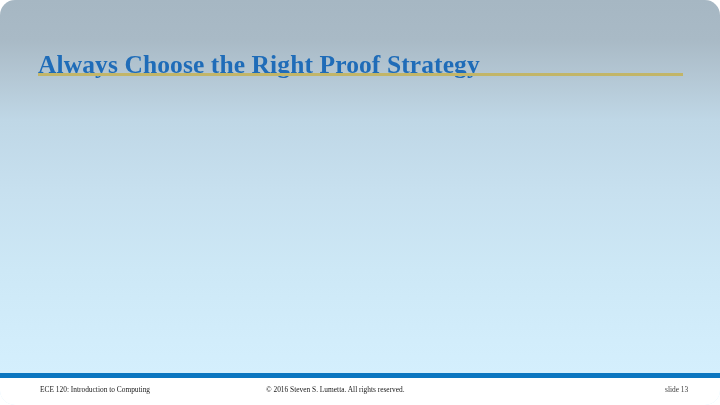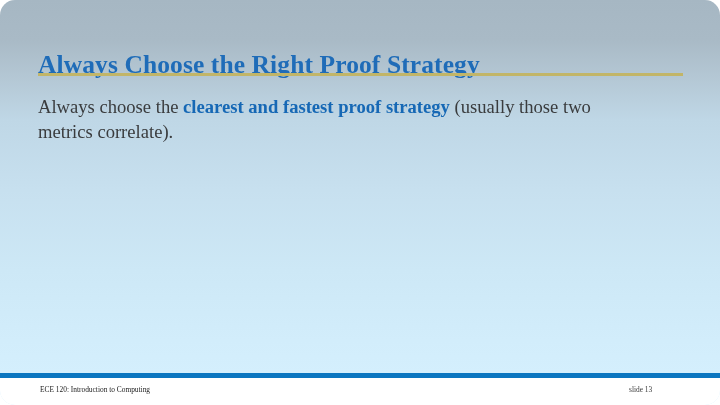--- a/index.html
+++ b/index.html
@@ -88,40 +88,40 @@
   .footer-text {
     position: absolute;
     top: 7px;
     font-size: 7.4px;
     color: #1a1a1a;
     white-space: nowrap;
   }
   #footer-course { left: 40px; }
   #footer-copyright { left: 266px; }
   #footer-slide {
-    left: 629px;
+    left: 665px;
     color: #3b3b3b;
   }
 </style>
 </head>
 <body>
 
 <div id="slide">
 
   <h1 id="title">Always Choose the Right Proof Strategy</h1>
 
   <div id="title-rule"></div>
 
   <div id="body">
 
-    <p class="para"><span>Always choose the </span><span class="em-blue">clearest and fastest proof strategy</span><span> (usually those two metrics correlate).</span></p>
 
 
   </div>
 
   <div id="footer-bar"></div>
 
   <div id="footer">
     <span class="footer-text" id="footer-course">ECE 120: Introduction to Computing</span>
+    <span class="footer-text" id="footer-copyright">© 2016 Steven S. Lumetta.  All rights reserved.</span>
     <span class="footer-text" id="footer-slide">slide 13</span>
   </div>
 
 </div>
 
 </body></html>

